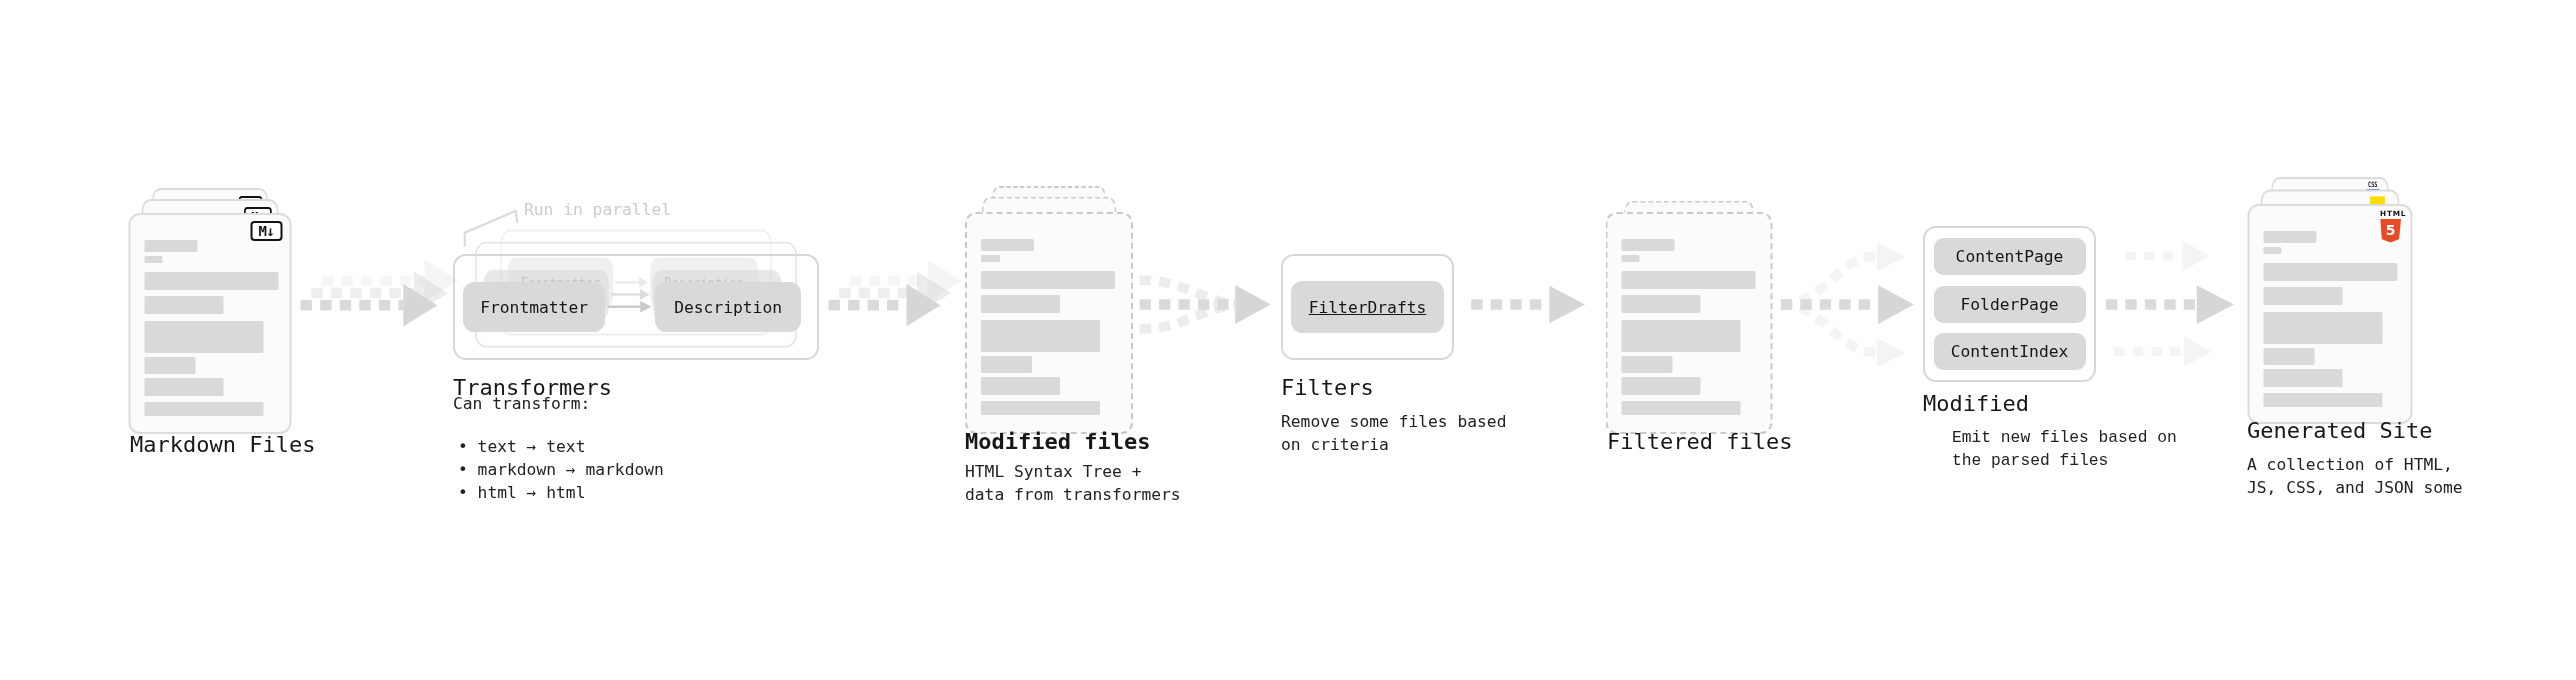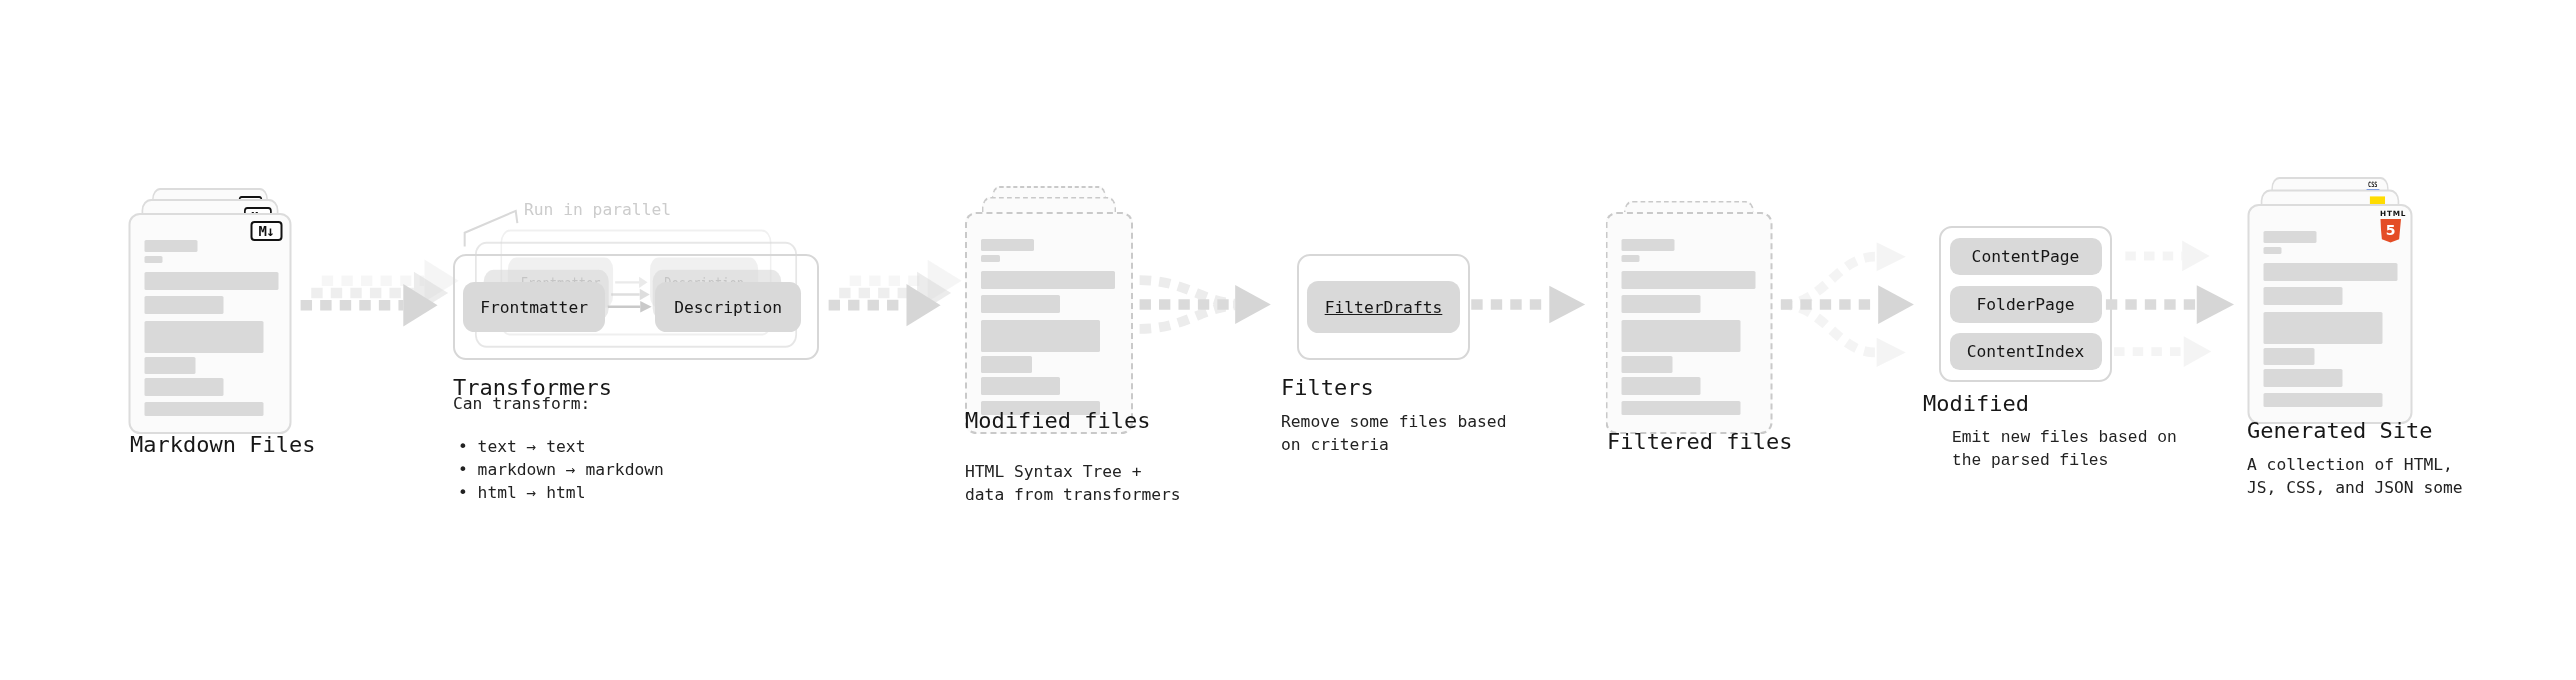--- a/index.html
+++ b/index.html
@@ -58,21 +58,21 @@
     transform-origin:center top;
   }
   .pill{
     background:#d9d9d9;border-radius:11.4px;color:#161616;font-size:16.3px;
     display:flex;align-items:center;justify-content:center;box-sizing:border-box;white-space:nowrap;
   }
   .t-layer .pill{height:50px;}
   .t-arrow{flex:0 0 50px;display:flex;align-items:center;justify-content:center;}
 
   .box-container{
-    position:absolute;box-sizing:border-box;border:2px solid #d7d7d7;border-radius:13px;background:#ffffff;margin-left:16px;
+    position:absolute;box-sizing:border-box;border:2px solid #d7d7d7;border-radius:13px;background:#ffffff;
   }
   .filters-box{display:flex;align-items:center;justify-content:center;text-decoration:underline;}
   .emitters-box{display:flex;flex-direction:column;justify-content:center;gap:10.6px;align-items:center;}
 </style>
 </head>
 <body>
 
 <div class="canvas">
 
   <div>
@@ -188,21 +188,21 @@
             <div class="bar" style="width: 18.7px; height: 6.5px; margin-top: 4.1px;"></div>
             <div class="bar" style="width: 134px; height: 18px; margin-top: 9px;"></div>
             <div class="bar" style="width: 79px; height: 18px; margin-top: 6.5px;"></div>
             <div class="bar" style="width: 119px; height: 32.5px; margin-top: 6.5px;"></div>
             <div class="bar" style="width: 51px; height: 16.3px; margin-top: 4.1px;"></div>
             <div class="bar" style="width: 79px; height: 18px; margin-top: 4.1px;"></div>
             <div class="bar" style="width: 119px; height: 14px; margin-top: 6.5px;"></div>
           </div>
       </div>
     </div>
-    <div class="stage-label" style="left:965px;top:408px;">Modified files</div>
+    <div class="stage-label" style="left:965px;top:429px;font-weight:bold;">Modified files</div>
     <div class="stage-desc" style="left:965px;top:460px;">
       <div>HTML Syntax Tree +</div>
       <div>data from transformers</div>
     </div>
   </div>
 
   <svg class="abs" style="left:1136px;top:264px;" width="140" height="81" viewBox="0 0 172 100">
     <path d="M4,20 C60,20 80,46 122,49" fill="none" stroke="#ececec" stroke-width="12" stroke-dasharray="14 10"></path>
     <path d="M4,80 C60,80 80,54 122,51" fill="none" stroke="#ececec" stroke-width="12" stroke-dasharray="14 10"></path>
     <line x1="4" y1="50" x2="118" y2="50" stroke="#dadada" stroke-width="13" stroke-dasharray="14 10"></line>

